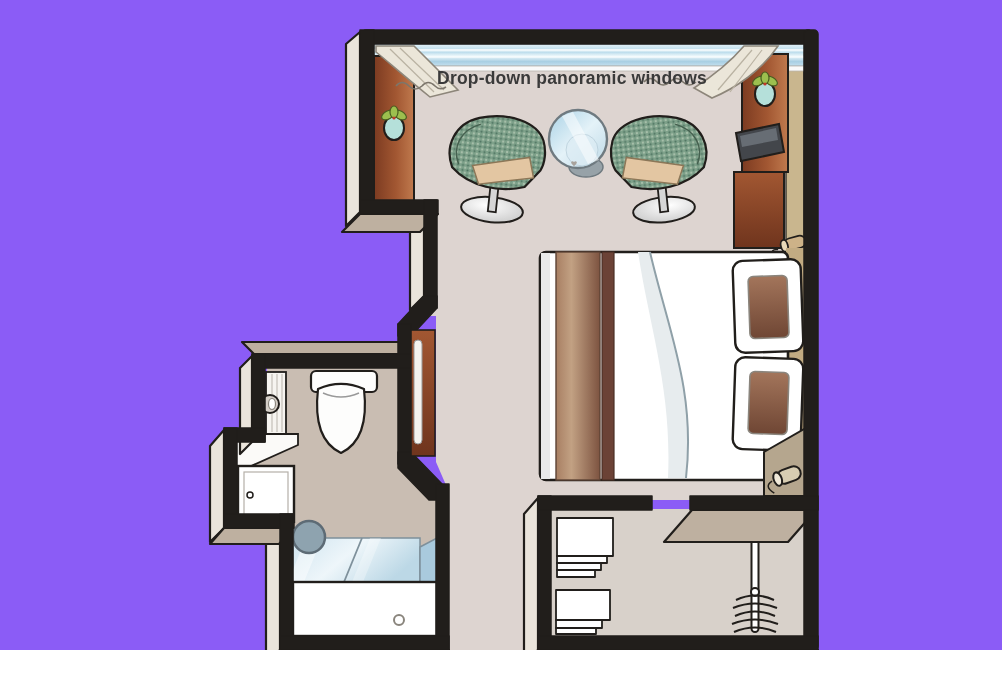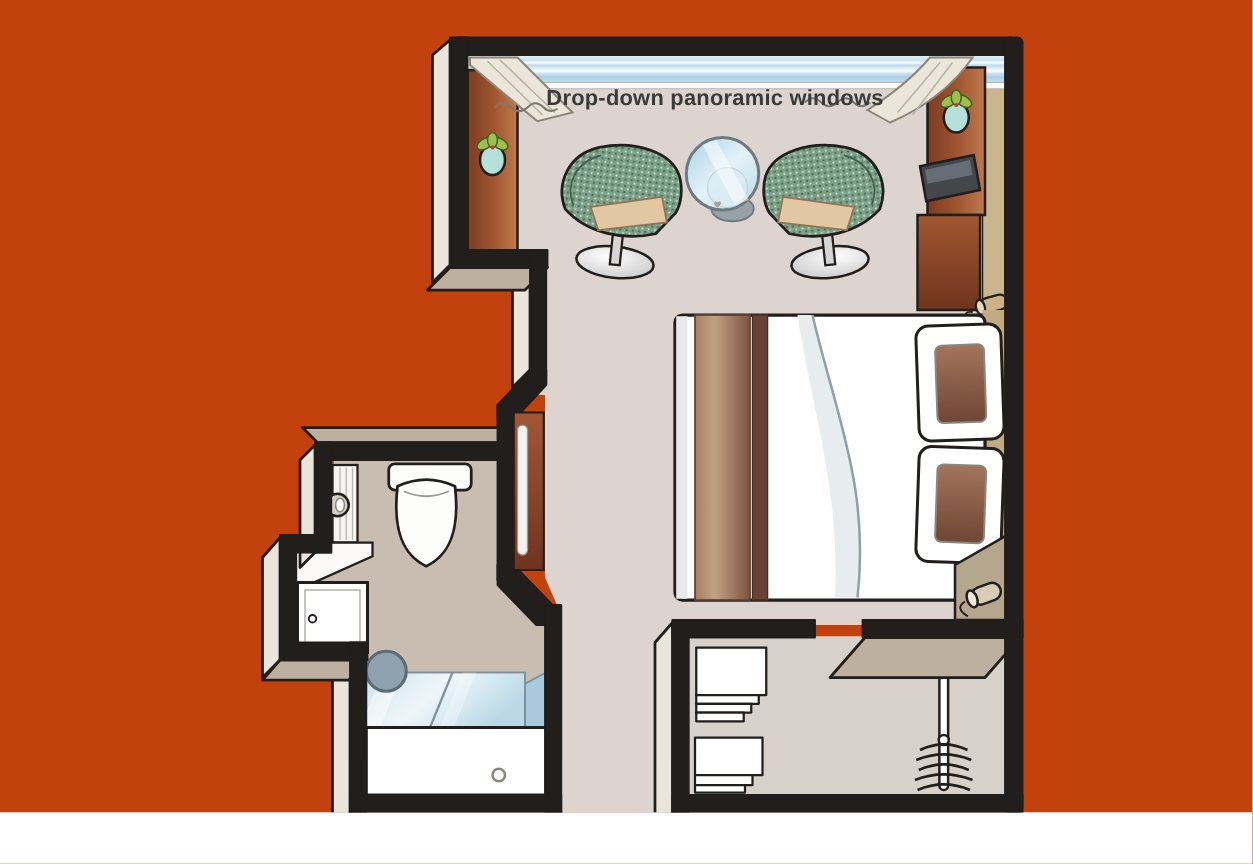--- a/index.html
+++ b/index.html
@@ -1,17 +1,17 @@
 <!DOCTYPE html>
 <html style="--background: #ffffff; --outline: #211e1b; --floor-main: #ddd4d0; --floor-bath: #c9bdb2; --floor-closet: #d8d1ca; --wall-top-tan: #beb0a0; --wall-face-cream: #eae4db; --wall-lining-tan: #c9b68e; --glass-blue: #c6e1ee; --glass-blue-dark: #a9cadd; --brown-light: #b06538; --brown-dark: #7c3b21; --runner-light: #c2a183; --runner-dark: #6b4236; --pillow-brown: #8a5f48; --chair-green: #7ea18a; --chair-green-dark: #4d7260; --cushion-tan: #e3c6a2; --plant-green: #9cbf4e; --pot-teal: #b5e0da; --shower-head: #8ea3af; --lamp-cream: #d8cdb2; --curtain-cream: #ebe6d9;"><head>
 <meta charset="utf-8">
 <style>
   html,body { margin:0; padding:0; background:#ffffff; }
   .canvas {
-    position:relative; width:1002px; height:650px; background:#c2410c;
+    position:relative; width:1002px; height:650px; background:#8b5cf6;
     font-family:"Liberation Sans", sans-serif; overflow:hidden;
   }
   .canvas svg { position:absolute; left:0; top:0; }
   .wall { fill:var(--outline); stroke:var(--outline); stroke-width:1.5; stroke-linejoin:round; }
   .tantop { fill:var(--wall-top-tan); stroke:var(--outline); stroke-width:2.2; stroke-linejoin:round; }
   .cream { fill:var(--wall-face-cream); stroke:var(--outline); stroke-width:2.2; stroke-linejoin:round; }
   .white-fixture { fill:#fdfdfc; stroke:var(--outline); stroke-width:2.2; stroke-linejoin:round; }
   .shelfbox { fill:#ffffff; stroke:var(--outline); stroke-width:1.8; stroke-linejoin:round; }
   text.win-label { font-size:17.5px; font-weight:bold; fill:#3a3a3a; letter-spacing:0.2px; }
 </style>

